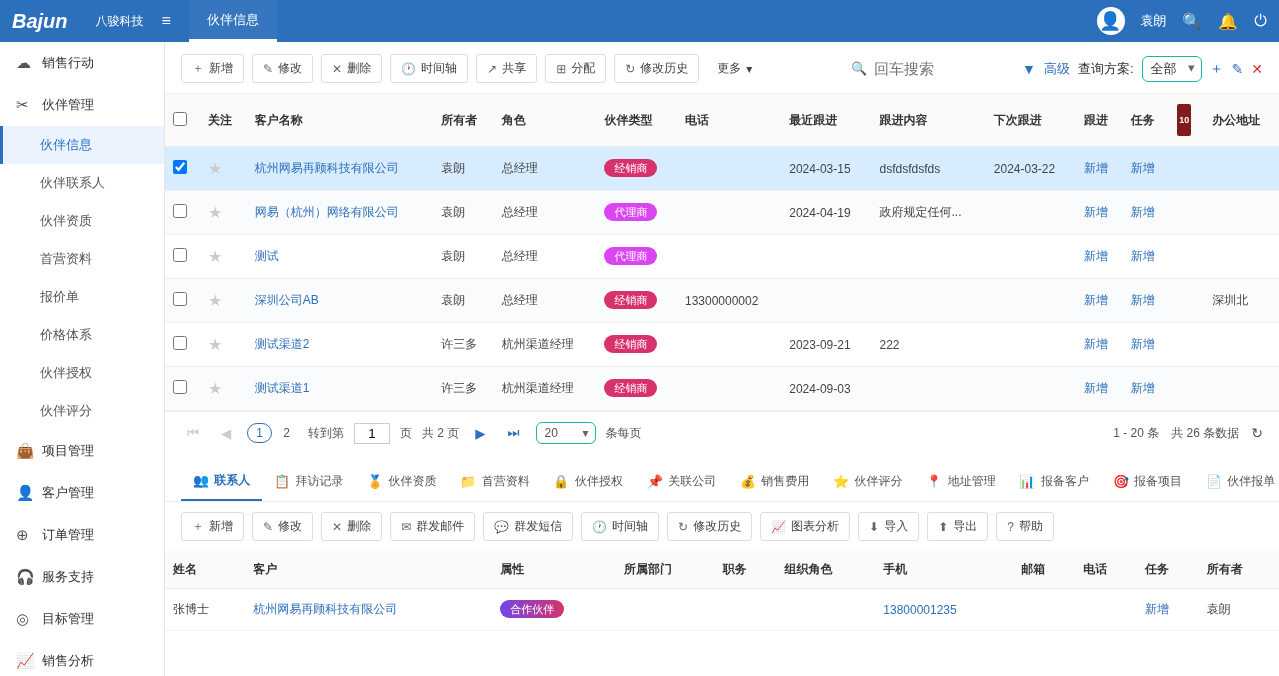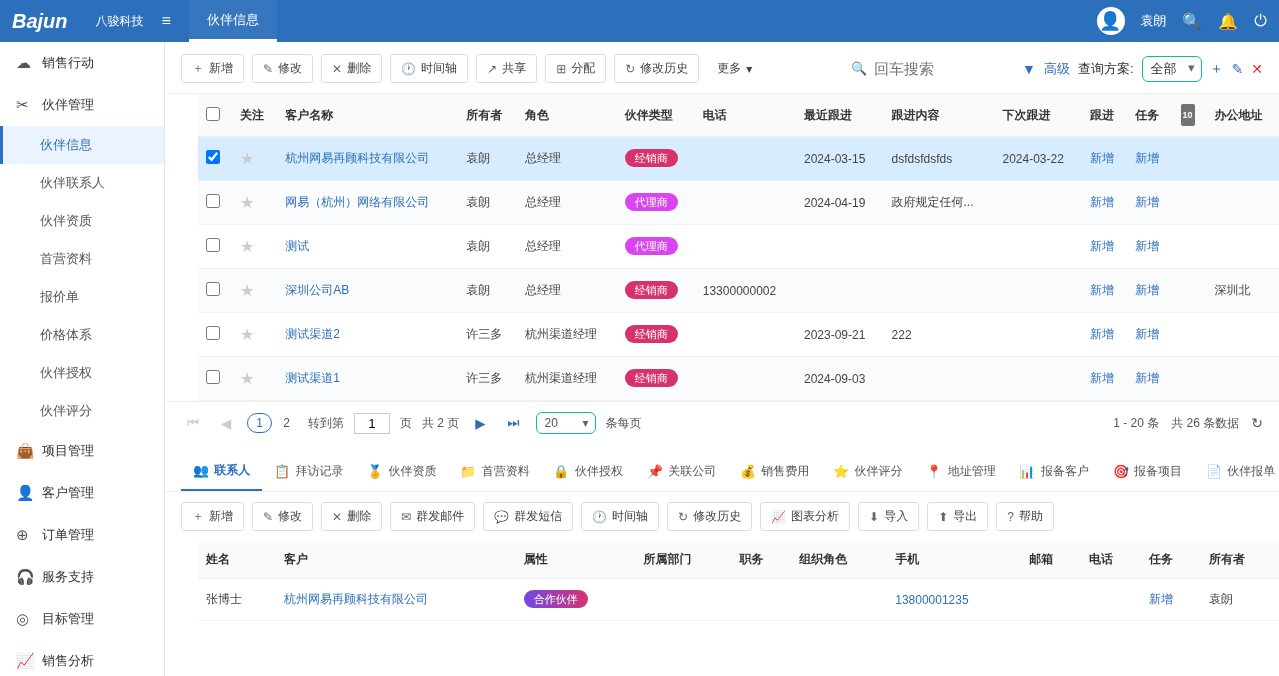--- a/index.html
+++ b/index.html
@@ -45,22 +45,22 @@
 .pbtn.dis { color: #ccc; }
 .pnum { padding: 2px 8px; border-radius: 10px; cursor: pointer; }
 .pnum.cur { border: 1px solid #2c6fbb; color: #2c6fbb; }
 .pin { width: 36px; border: 1px solid #ccc; padding: 2px 4px; text-align: center; }
 .pager-right { margin-left: auto; display: flex; gap: 12px; }
 .subtabs { display: flex; border-bottom: 1px solid #eee; padding: 0 16px; margin-top: 8px; overflow-x: auto; }
 .subtab { padding: 10px 12px; cursor: pointer; display: flex; align-items: center; gap: 5px; color: #555; white-space: nowrap; font-size: 12px; }
 .subtab.active { color: #2c6fbb; border-bottom: 2px solid #2c6fbb; font-weight: bold; }
 .subtab-ico { font-size: 13px; }
 .subtoolbar { display: flex; padding: 10px 16px; gap: 8px; flex-wrap: wrap; }
-.th-ico { width: 14px; height: 22px; background: #737373; color: #fff; font-size: 9px; display: inline-flex; align-items: center; justify-content: center; border-radius: 2px; }
-.scroll-x { overflow-x: auto; margin-left: 33px; }
+.th-ico { width: 14px; height: 32px; background: #7f1d1d; color: #fff; font-size: 9px; display: inline-flex; align-items: center; justify-content: center; border-radius: 2px; }
+.scroll-x { overflow-x: auto; }
 </style>
 </head>
 <body>
 
 <div class="header">
   <span class="logo">Bajun</span>
   <span class="logo-sub">八骏科技</span>
   <span class="menu-icon">≡</span>
   <div class="tab">
       <span>伙伴信息</span>

